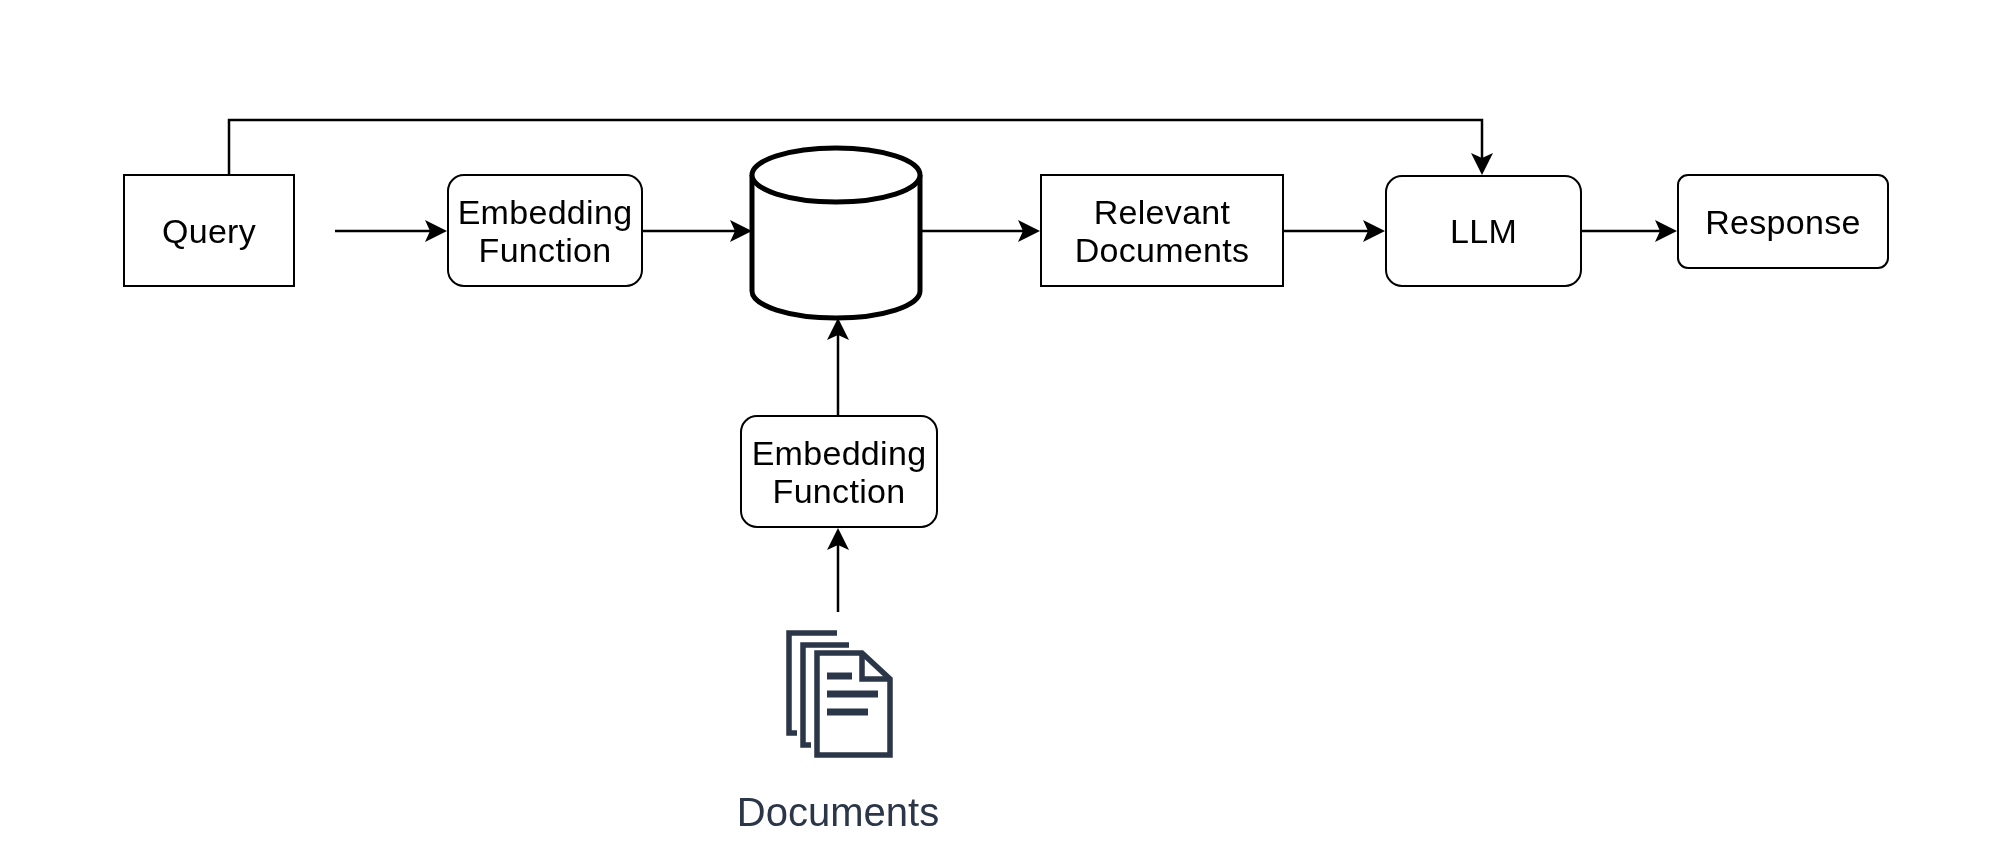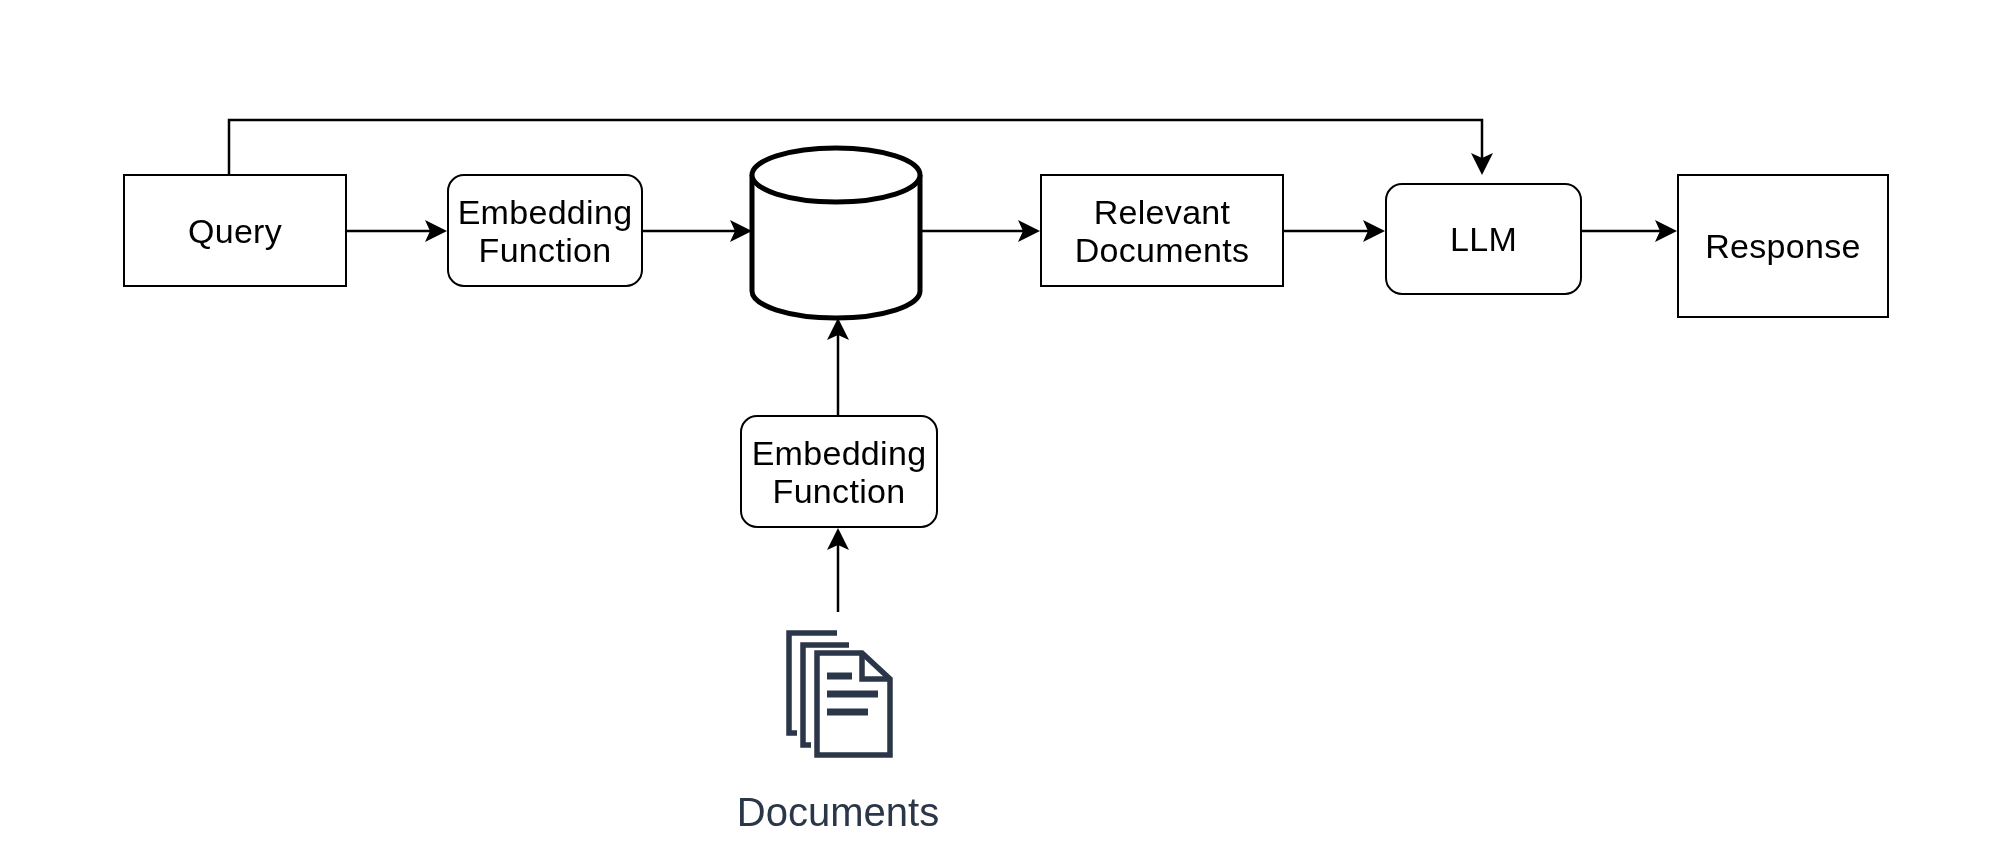--- a/index.html
+++ b/index.html
@@ -111,38 +111,38 @@
       <path d="M837 633 L789 633 L789 733 L797 733"></path>
       <path d="M849 645 L803 645 L803 745 L811 745"></path>
       <path d="M862 653 L817 653 L817 755 L890 755 L890 679 Z" fill="#ffffff"></path>
       <path d="M862 653 L862 679 L890 679"></path>
       <path d="M827 676 L852 676" stroke-width="7"></path>
       <path d="M827 694 L878 694" stroke-width="7"></path>
       <path d="M827 712 L868 712" stroke-width="7"></path>
     </g>
   </svg>
 
-  <div class="node" style="left:123px; top:174px; width:224px; height:113px;text-align:center;">
+  <div class="node" style="left:123px; top:174px; width:172px; height:113px;text-align:center;">
     <span>Query</span>
   </div>
 
   <div class="node rounded" style="left:447px; top:174px; width:196px; height:113px;">
     <span>Embedding Function</span>
   </div>
 
 
   <div class="node" style="left:1040px; top:174px; width:244px; height:113px;">
     <span>Relevant Documents</span>
   </div>
 
-  <div class="node rounded" style="left:1385px; top:175px; width:197px; height:112px;margin-top:8px;">
+  <div class="node rounded" style="left:1385px; top:175px; width:197px; height:112px;">
     <span>LLM</span>
   </div>
 
-  <div class="node" style="left:1677px; top:174px; width:212px; height:144px;">
+  <div class="node" style="left:1677px; top:174px; width:212px; height:95px;border-radius:11px;">
     <span>Response</span>
   </div>
 
   <div class="node rounded" style="left:740px; top:415px; width:198px; height:113px;">
     <span>Embedding Function</span>
   </div>
 
   <div class="doc-label">
     <span>Documents</span>
   </div>

